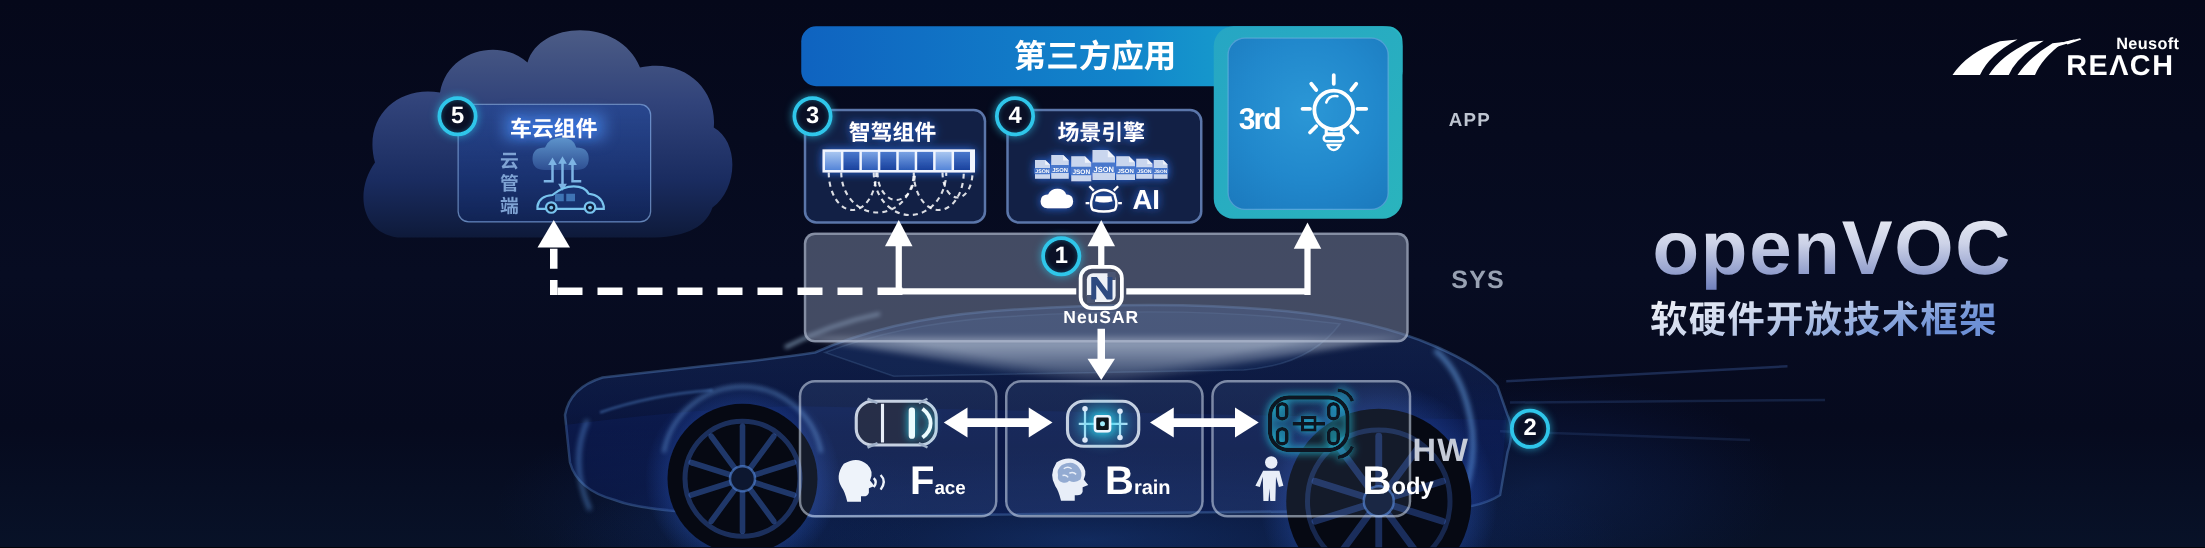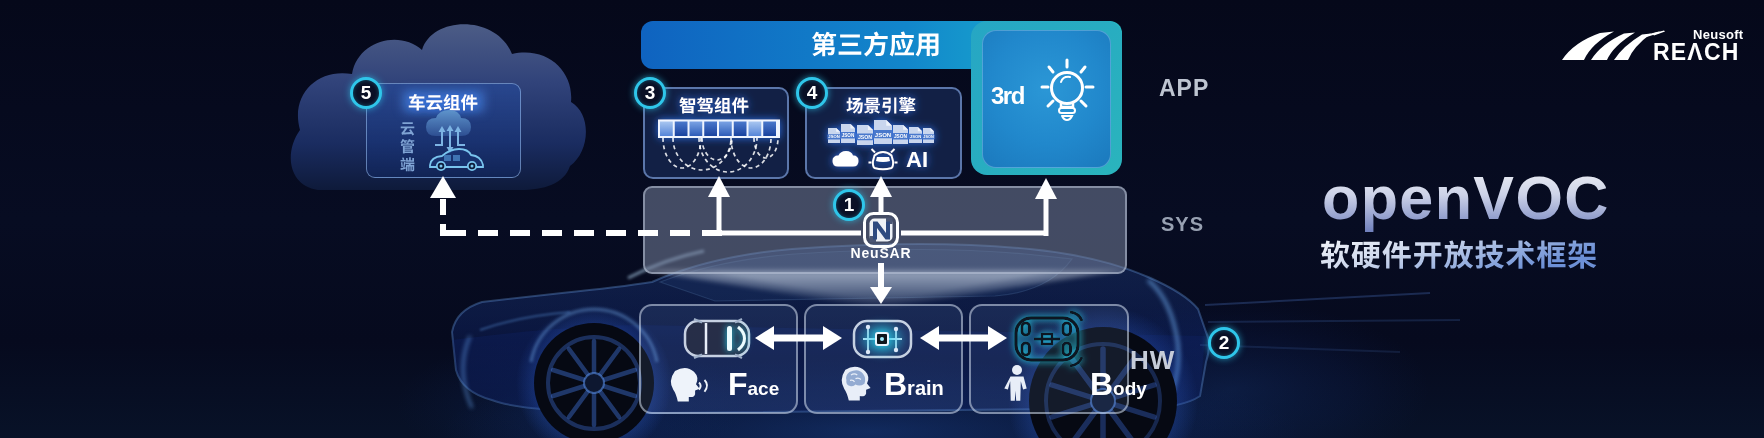--- a/index.html
+++ b/index.html
@@ -400,25 +400,25 @@
   <path d="M1591 60 Q1601 44 1624 33.5 L1635 32.5 Q1613 46 1607 60 Z"></path>
   <path d="M1614 60 Q1623 46 1642 34.5 L1651 33.5 Q1633 47 1628 60 Z"></path>
   <path d="M1643 35.5 L1659 31.5 L1661 32.5 L1645 37.5 Z"></path>
   <path d="M1652 33.5 L1664 30.5 L1665 31.5 L1654 35.5 Z"></path>
  </g>
  <text x="1693" y="39" font-family="Liberation Sans, sans-serif" font-size="13" font-weight="bold" fill="#ffffff" letter-spacing="0.3">Neusoft</text>
  <text x="1653" y="60" font-family="Liberation Sans, sans-serif" font-size="23" font-weight="bold" fill="#ffffff" letter-spacing="1.2">REΛCH</text>
 </svg>
 
 <div class="abs" style="left:991px;top:82px;color:#fff;font-size:24px;font-weight:bold;letter-spacing:-1.5px;z-index:21">3rd</div>
-<div class="abs" style="left:1159px;top:75px;color:#bec5d1;font-size:23px;font-weight:bold;letter-spacing:1px;z-index:21">APP</div>
+<div class="abs" style="left:1159px;top:88px;color:#bec5d1;font-size:15px;font-weight:bold;letter-spacing:1px;z-index:21">APP</div>
 <div class="abs" style="left:1161px;top:213px;color:#98a1b2;font-size:20px;font-weight:bold;letter-spacing:1px;z-index:21">SYS</div>
 <div class="abs" style="left:1130px;top:345px;color:#c6ccd8;font-size:26px;font-weight:bold;letter-spacing:1px;z-index:21">HW</div>
-<div class="abs" style="left:728px;top:366px;color:#fff;z-index:21;font-weight:bold"><span style="font-size:32px">F</span><span style="font-size:19px">ace</span></div>
-<div class="abs" style="left:884px;top:366px;color:#fff;z-index:21;font-weight:bold"><span style="font-size:32px">B</span><span style="font-size:20px">rain</span></div>
+<div class="abs" style="left:728px;top:366px;color:#fff;z-index:21;font-weight:bold"><span style="font-size:32px">F</span><span style="font-size:15px">ace</span></div>
+<div class="abs" style="left:884px;top:366px;color:#fff;z-index:21;font-weight:bold"><span style="font-size:32px">B</span><span style="font-size:16px">rain</span></div>
 <div class="abs" style="left:1090px;top:366px;color:#fff;z-index:21;font-weight:bold"><span style="font-size:32px">B</span><span style="font-size:19px">ody</span></div>
 
 <div class="badge" style="left:350px;top:77px">5</div>
 <div class="badge" style="left:634px;top:77px">3</div>
 <div class="badge" style="left:796px;top:77px">4</div>
 <div class="badge" style="left:833px;top:189px">1</div>
 <div class="badge" style="left:1208px;top:327px">2</div>
 
 </div>
 </body></html>

